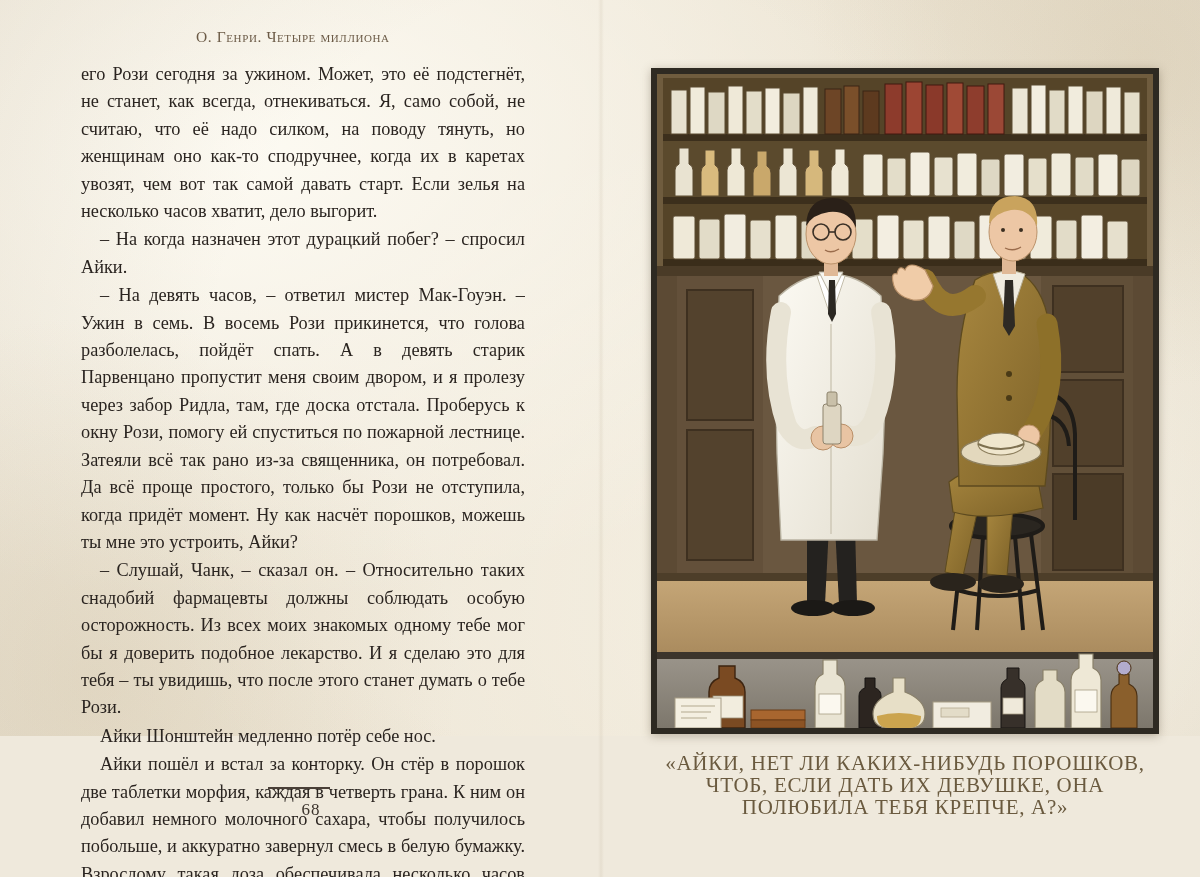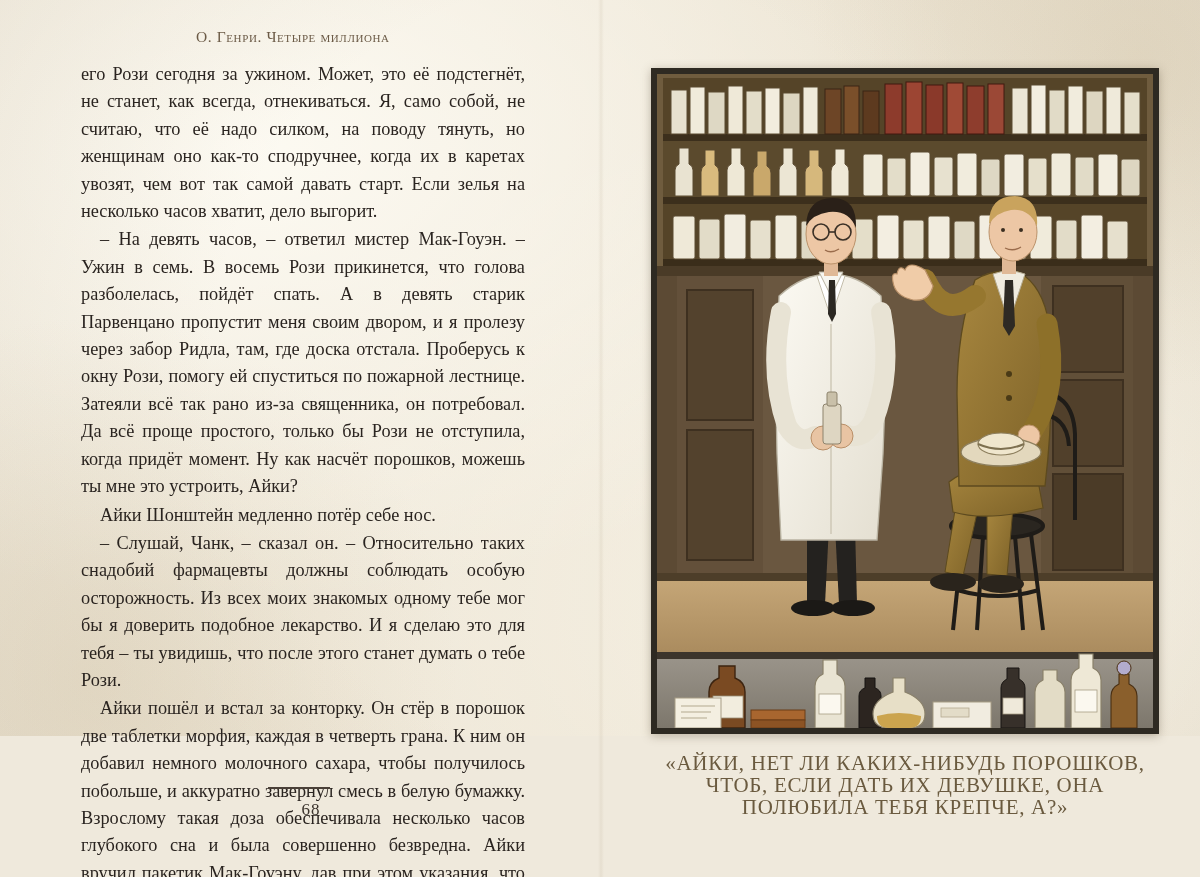--- a/index.html
+++ b/index.html
@@ -142,23 +142,24 @@
 <div class="page">
 
   <div class="gutter"></div>
 
   <div class="left-page">
 
     <div class="running-head">О. Генри. Четыре миллиона</div>
 
     <div class="text-column">
       <p>его Рози сегодня за ужином. Может, это её подстегнёт, не станет, как всегда, отнекиваться. Я, само собой, не считаю, что её надо силком, на поводу тянуть, но женщинам оно как-то сподручнее, когда их в каретах увозят, чем вот так самой давать старт. Если зелья на несколько часов хватит, дело выгорит.</p>
+      <p class="indent">– На когда назначен этот дурацкий побег? – спросил Айки.</p>
       <p class="indent">– На девять часов, – ответил мистер Мак-Гоуэн. – Ужин в семь. В восемь Рози прикинется, что голова разболелась, пойдёт спать. А в девять старик Парвенцано пропустит меня своим двором, и я пролезу через забор Ридла, там, где доска отстала. Проберусь к окну Рози, помогу ей спуститься по пожарной лестнице. Затеяли всё так рано из-за священника, он потребовал. Да всё проще простого, только бы Рози не отступила, когда придёт момент. Ну как насчёт порошков, можешь ты мне это устроить, Айки?</p>
+      <p class="indent">– Слушай, Чанк, – сказал он. – Относительно таких снадобий фармацевты должны соблюдать особую осторожность. Из всех моих знакомых одному тебе мог бы я доверить подобное лекарство. И я сделаю это для тебя – ты увидишь, что после этого станет думать о тебе Рози.</p>
       <p class="indent">Айки Шонштейн медленно потёр себе нос.</p>
-      <p class="indent">– Слушай, Чанк, – сказал он. – Относительно таких снадобий фармацевты должны соблюдать особую осторожность. Из всех моих знакомых одному тебе мог бы я доверить подобное лекарство. И я сделаю это для тебя – ты увидишь, что после этого станет думать о тебе Рози.</p>
       <p class="indent">Айки пошёл и встал за конторку. Он стёр в порошок две таблетки морфия, каждая в четверть грана. К ним он добавил немного молочного сахара, чтобы получилось побольше, и аккуратно завернул смесь в белую бумажку. Взрослому такая доза обеспечивала несколько часов глубокого сна и была совершенно безвредна. Айки вручил пакетик Мак-Гоуэну, дав при этом указания, что порошок желательно принять</p>
     </div>
 
     <div class="rule"></div>
     <div class="folio">68</div>
   </div>
 
   <div class="right-page">
 
     <div class="illustration-frame">

